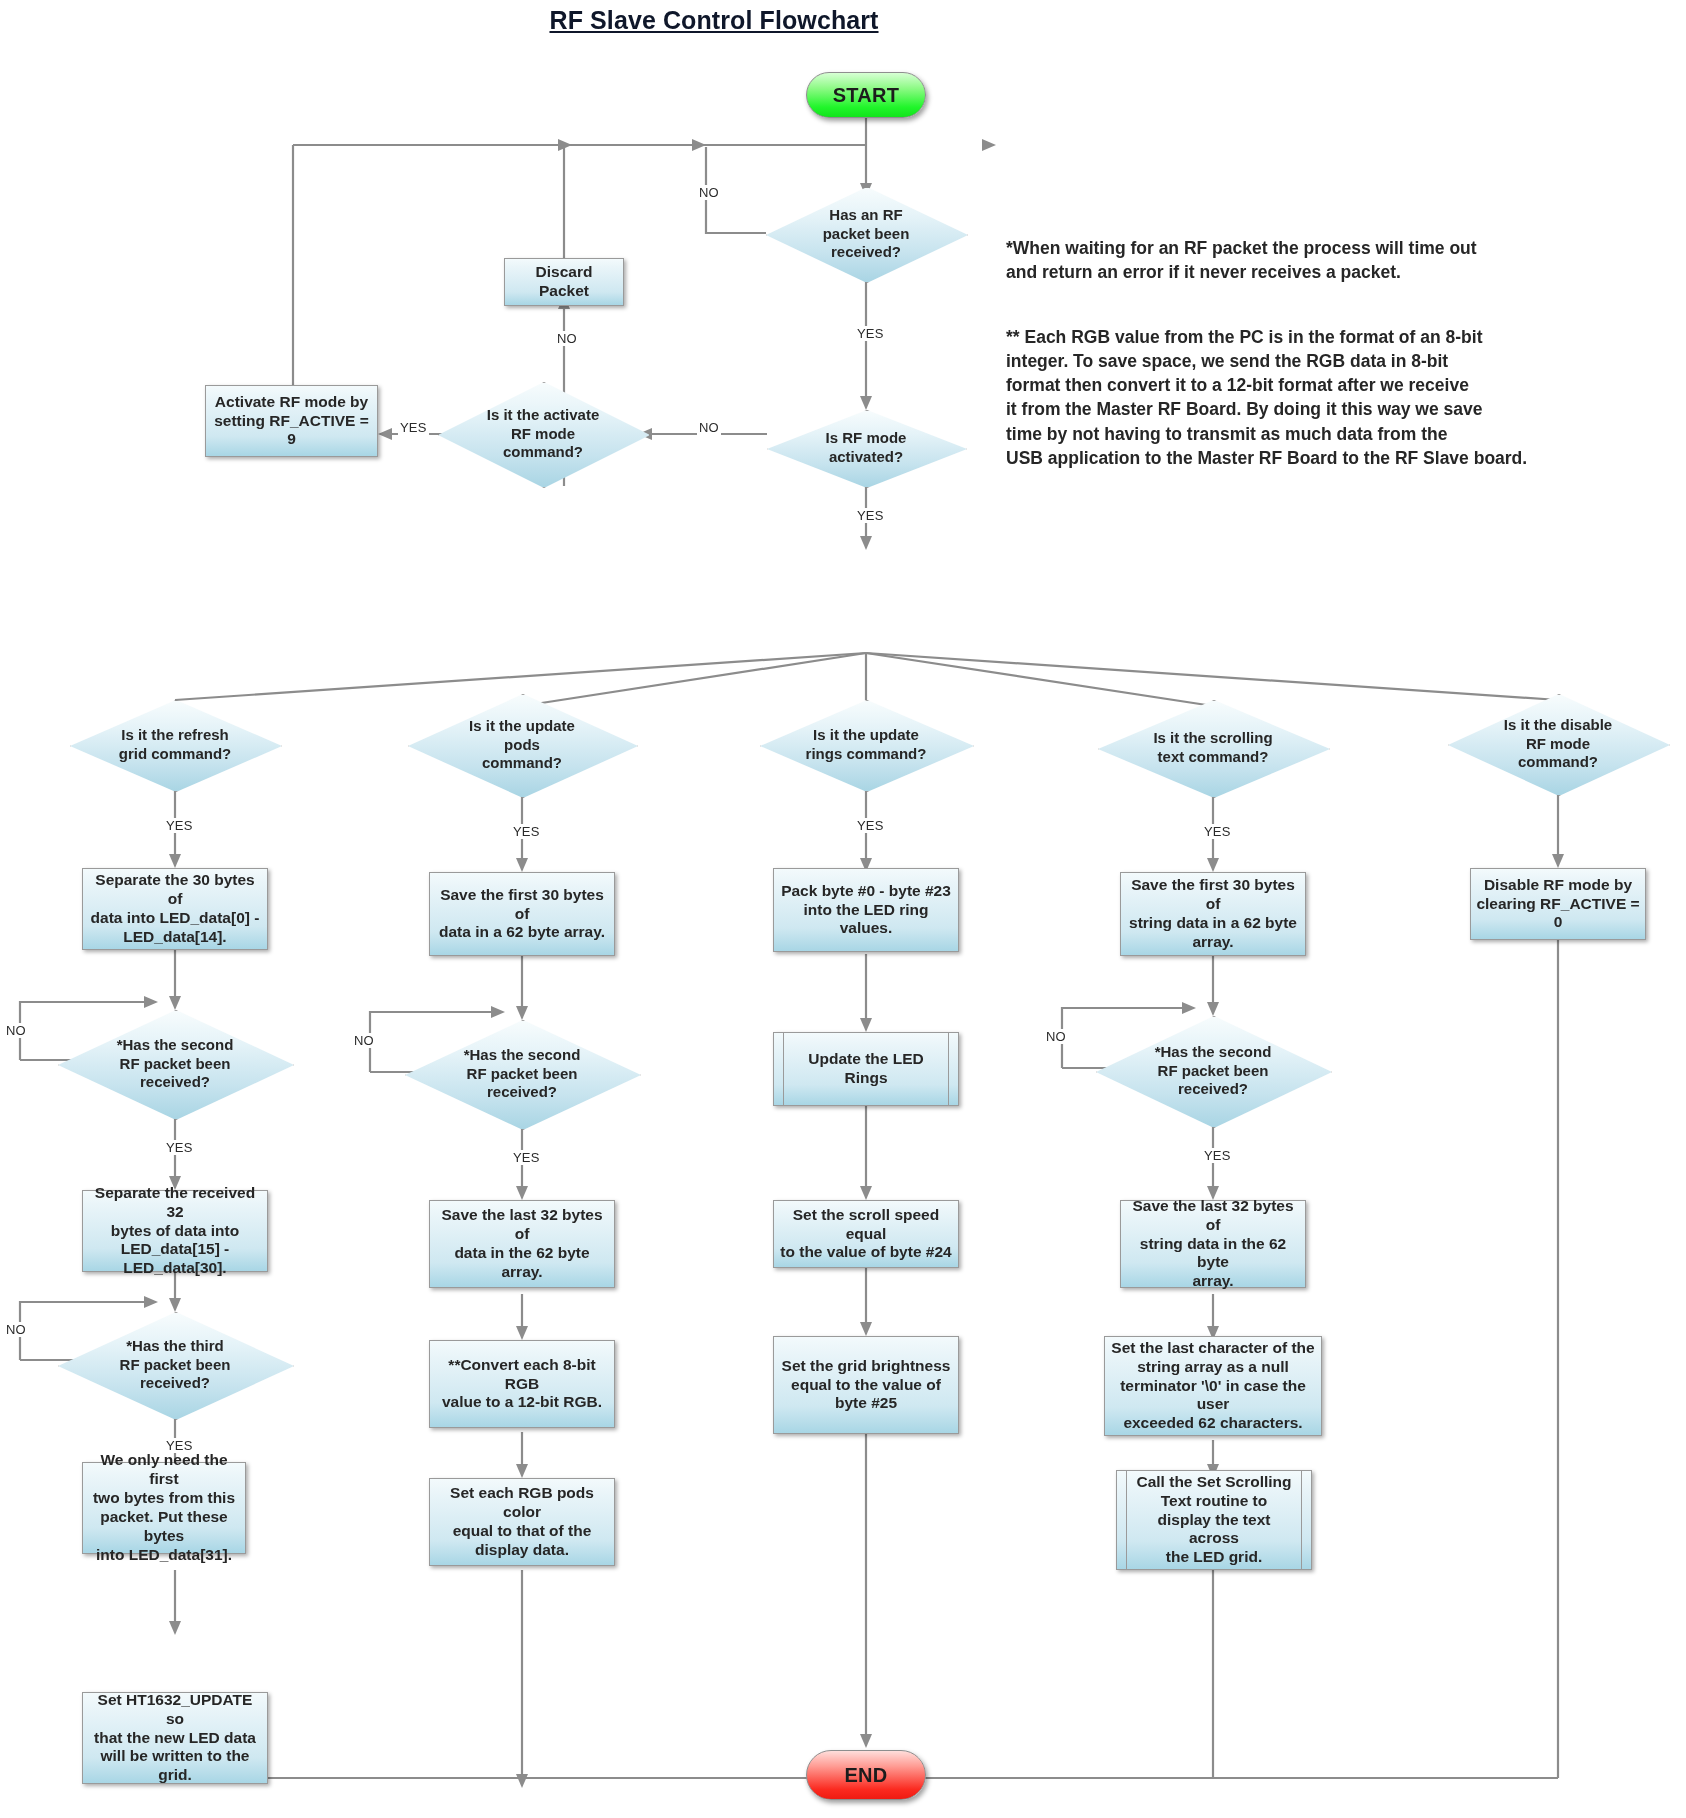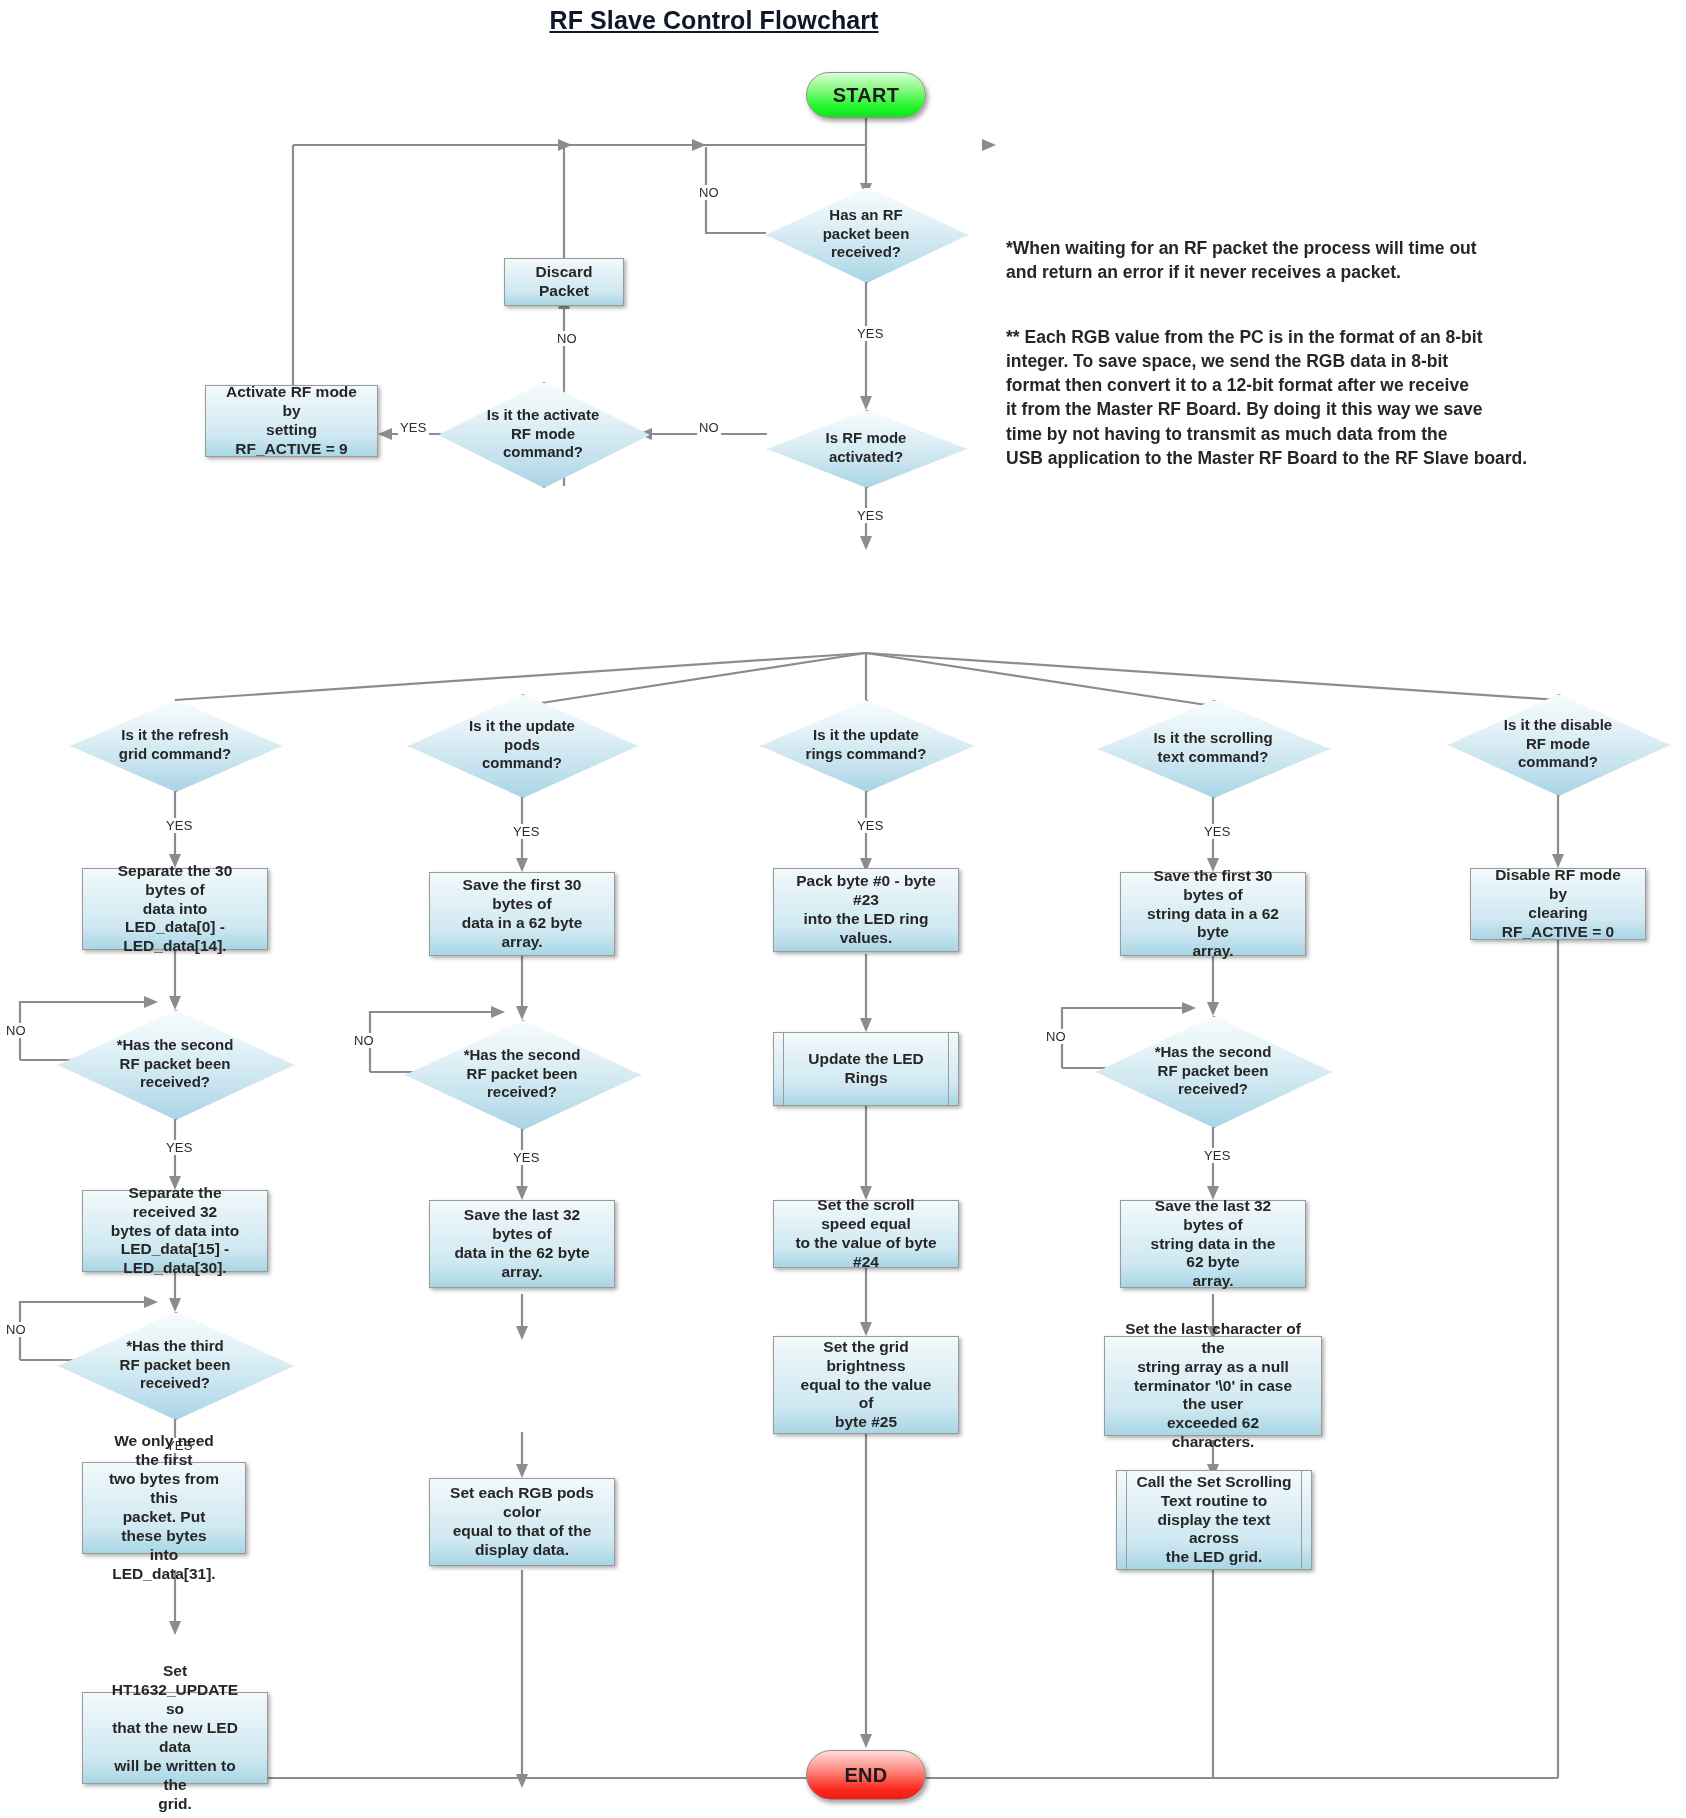--- a/index.html
+++ b/index.html
@@ -20,21 +20,21 @@
   
   svg.wires{position:absolute;left:0;top:0;width:1686px;height:1818px;pointer-events:none;}
   svg.wires path,svg.wires line{fill:none;stroke:#8c8c8c;stroke-width:2.2;}
   svg.wires polygon{fill:#8c8c8c;}
 
   
   .node{position:absolute;box-sizing:border-box;display:flex;align-items:center;justify-content:center;}
   .node .txt{
     display:block;width:100%;text-align:center;
     font-size:15.5px;font-weight:bold;line-height:1.22;color:#262626;
-    padding:0 20px;box-sizing:border-box;white-space:pre-line;
+    padding:0 5px;box-sizing:border-box;white-space:pre-line;
   }
 
   
   .proc{
     border:1px solid #9a9a9a;
     background:linear-gradient(to bottom,#f3fafc 0%,#eaf5f9 16%,#cfe8f1 72%,#a8d6e5 100%);
     box-shadow:2px 2px 4px rgba(0,0,0,.33);
   }
   
   .subproc{
@@ -347,20 +347,24 @@
 RF packet been
 received?</div>
   </div>
   <div class="elabel" style="left:352px;top:1033px;">NO</div>
   <div class="elabel" style="left:511px;top:1150px;">YES</div>
 
   <div class="node proc" style="left:429px;top:1200px;width:186px;height:88px;">
     <span class="txt">Save the last 32 bytes of
 data in the 62 byte array.</span>
   </div>
+  <div class="node proc" style="left:429px;top:1340px;width:186px;height:88px;">
+    <span class="txt">**Convert each 8-bit RGB
+value to a 12-bit RGB.</span>
+  </div>
   <div class="node proc" style="left:429px;top:1478px;width:186px;height:88px;">
     <span class="txt">Set each RGB pods color
 equal to that of the
 display data.</span>
   </div>
 
   <div class="node proc" style="left:773px;top:868px;width:186px;height:84px;">
     <span class="txt">Pack byte #0 - byte #23
 into the LED ring values.</span>
   </div>

